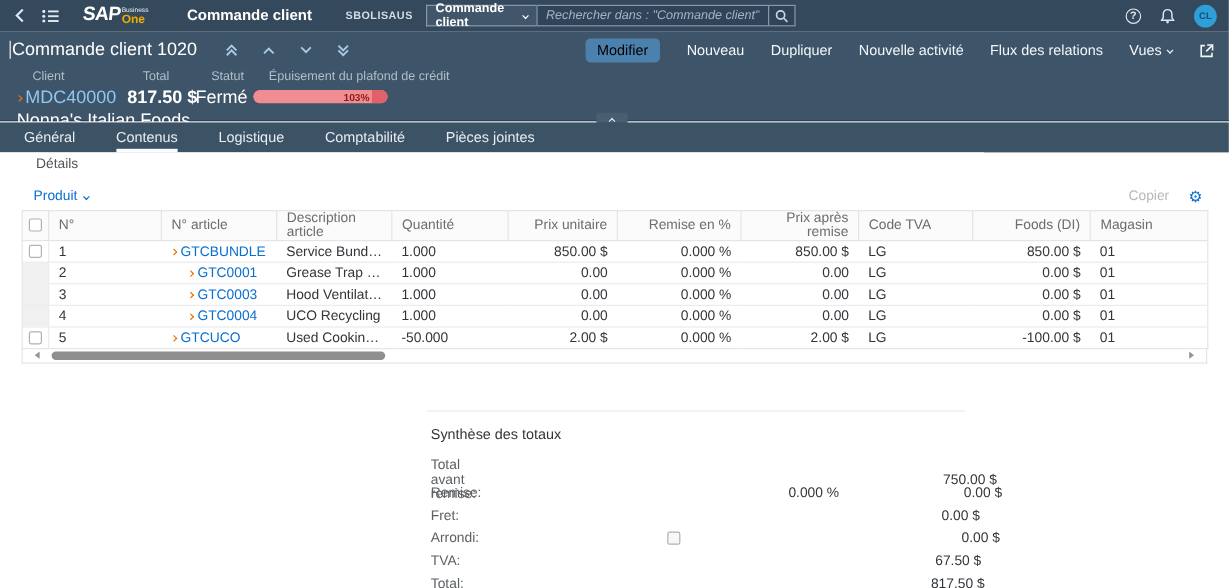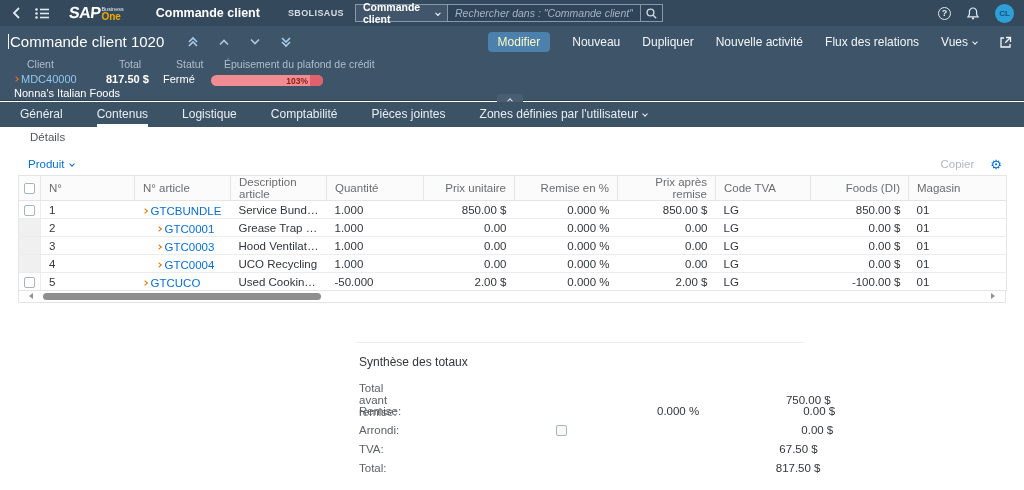--- a/index.html
+++ b/index.html
@@ -40,25 +40,25 @@
   #objheader { position:absolute; top:26px; left:0; width:1024px; height:75px;
     background:#3e5468; color:#fff; border-bottom:1px solid #2d4154; }
   .title-row { position:absolute; top:7px; left:8px; display:flex; align-items:center; }
   .caret { width:1px; height:15px; background:#f3f6f9; margin-right:1px; }
   .page-title { font-size:15px; color:#fff; }
   .nav-arrows { display:flex; align-items:center; gap:17px; margin-left:22px; color:#a8cbe8; }
   .nav-arrows .icon-btn { width:14px; height:14px; }
   .actions { position:absolute; top:6px; right:12px; display:flex; align-items:center; gap:22px; }
   .action-btn { font-size:12px; color:#f2f6fa; cursor:pointer; background:transparent;
     border:none; font-family:"Liberation Sans", sans-serif; display:flex; align-items:center; gap:5px; }
-  .action-btn.emphasized { background:#4c80ad; border-radius:4px; padding:3px 10px; color:#fef9c3; }
+  .action-btn.emphasized { background:#4c80ad; border-radius:4px; padding:3px 10px; color:#000000; }
 
   .kpis { position:absolute; top:30px; left:0; width:100%; height:45px; font-size:10.5px; }
   .kpi-label { color:#aebecb; font-size:10.5px;margin-left:13px; }
-  .kpi-val { color:#fff; font-size:11px; margin-top:3px; }
+  .kpi-val { color:#fff; font-size:15px; margin-top:3px; }
   .kpi { position:absolute; top:2px; }
   .client-link { color:#8fc7f2; cursor:pointer; display:flex; align-items:center; gap:3px; }
   .chev { display:inline-block; width:5px; height:5px; border-right:1.6px solid currentColor;
     border-bottom:1.6px solid currentColor; }
   .chev.right { transform:rotate(-45deg); }
   .chev.down { transform:rotate(45deg); }
   .chev.up { transform:rotate(-135deg); }
   .chev.small { width:4px; height:4px; border-width:1.3px; }
   .chev-orange { color:#e9730c; }
   .progress-wrap { position:relative; width:112px; height:11px; margin-top:5px;
@@ -284,24 +284,20 @@
       <span>Contenus</span>
     </div>
     <div class="tab">
       <span>Logistique</span>
     </div>
     <div class="tab">
       <span>Comptabilité</span>
     </div>
     <div class="tab">
       <span>Pièces jointes</span>
-    </div>
-    <div class="tab">
-      <span>Zones définies par l'utilisateur</span>
-      <span class="chev down small"></span>
     </div>
   </div>
 
 <div id="content">
   <div class="details-label">Détails</div>
 
   <div id="table-card">
     <div class="table-toolbar">
       <span class="product-select">
         <span>Produit</span>
@@ -441,20 +437,25 @@
           <span class="totals-label">Total avant remise:</span>
           <span class="totals-mid"></span>
           <span class="totals-val">750.00 $</span>
         </div>
         <div class="totals-row">
           <span class="totals-label">Remise:</span>
           <span class="totals-mid">0.000 %</span>
           <span class="totals-val">0.00 $</span>
         </div>
         <div class="totals-row">
+          <span class="totals-label">Fret:</span>
+          <span class="totals-mid"></span>
+          <span class="totals-val">0.00 $</span>
+        </div>
+        <div class="totals-row">
           <span class="totals-label">Arrondi:</span>
           <span class="totals-mid"><span class="cbx" style="background: rgb(247, 247, 247);"></span></span>
           <span class="totals-val">0.00 $</span>
         </div>
         <div class="totals-row">
           <span class="totals-label">TVA:</span>
           <span class="totals-mid"></span>
           <span class="totals-val">67.50 $</span>
         </div>
         <div class="totals-row">

